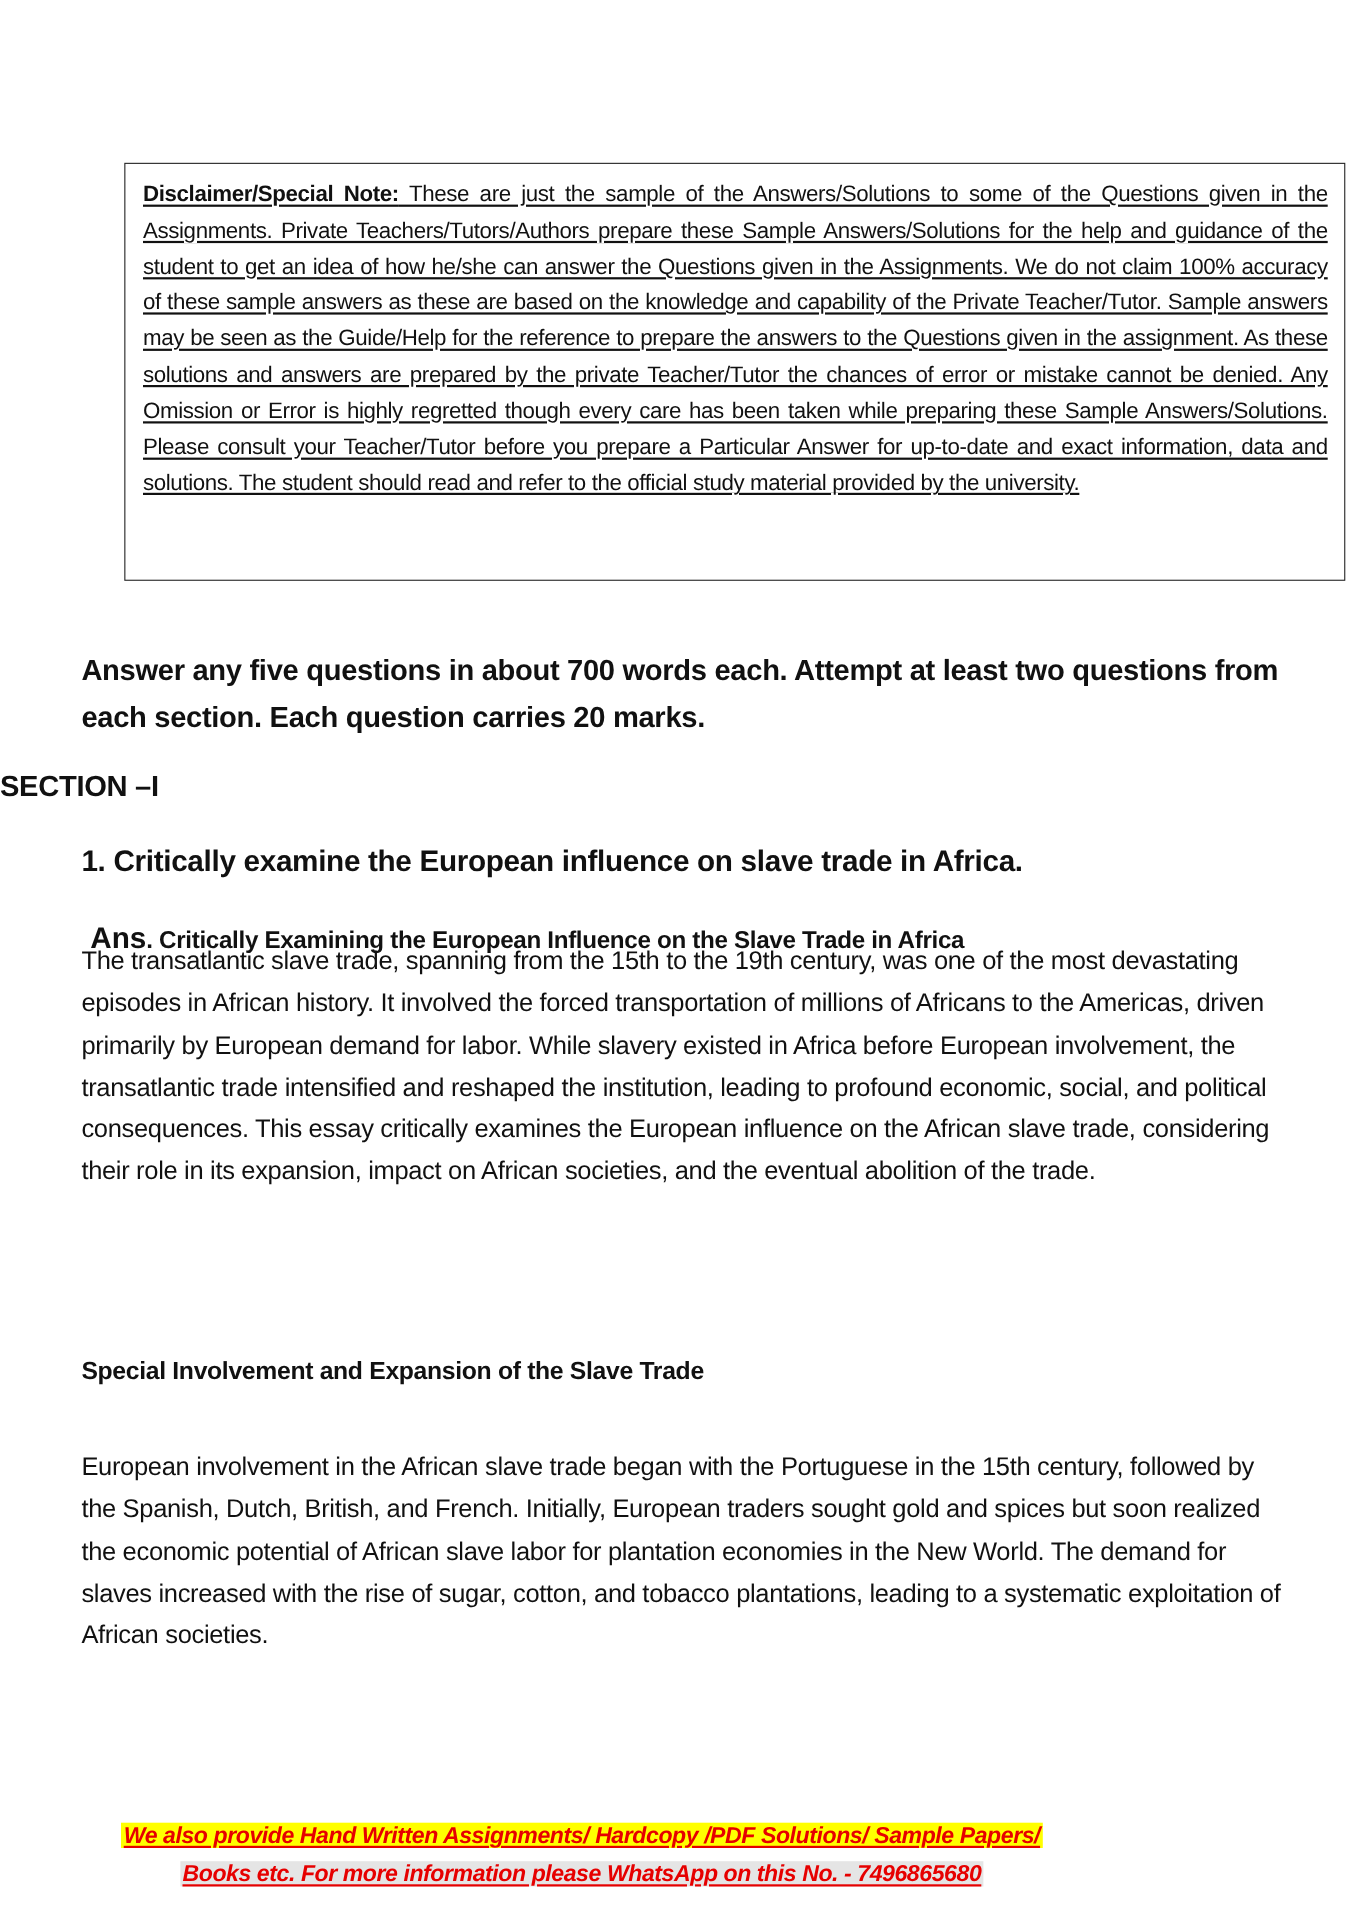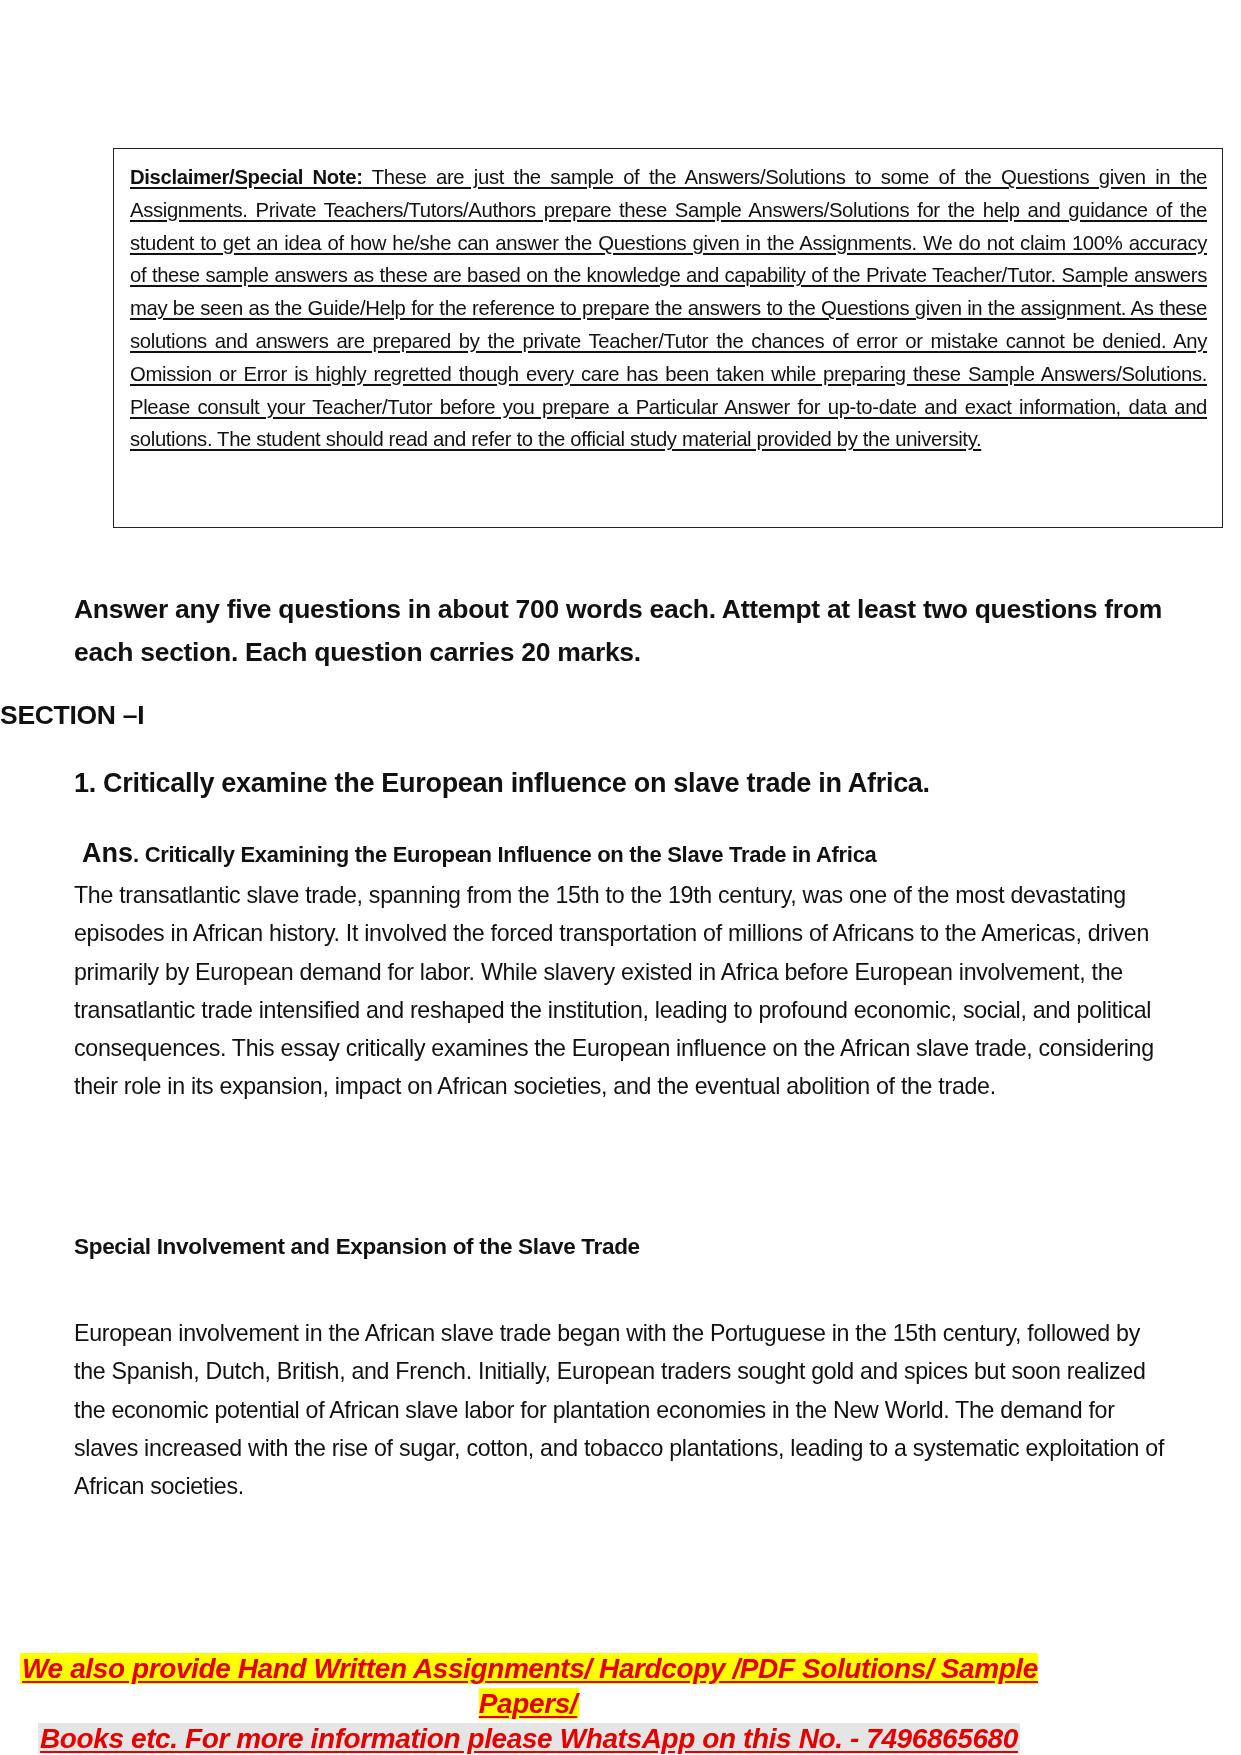--- a/index.html
+++ b/index.html
@@ -37,30 +37,30 @@
     .answer-heading {
       position: absolute; left: 82px; top: 838px; width: 1100px; font-weight: bold;
     }
     .answer-heading .ans { font-size: 27px; }
     .answer-heading .title { font-size: 22px; letter-spacing: -0.3px; }
 
     .para {
       position: absolute; left: 74px; width: 1100px;
       font-size: 23.2px; line-height: 38.3px; letter-spacing: -0.3px;
     }
-    .para-1 { top: 876px; }
+    .para-1 { top: 854px; }
     .subheading {
       position: absolute; left: 74px; top: 1234px; width: 1100px;
       font-size: 22.5px; font-weight: bold; letter-spacing: -0.3px;
     }
     .para-2 { top: 1295px; margin-top: 19px; }
 
     .promo {
       position: absolute; left: 0; top: 1651px; width: 1058px; text-align: center;
-      font-size: 28px; font-weight: bold; font-style: italic; line-height: 35px;
+      font-size: 21px; font-weight: bold; font-style: italic; line-height: 35px;
       letter-spacing: -0.4px;
     }
     .promo span {
       background: #ffff00; color: #e60000;
       text-decoration: underline; text-decoration-color: #e60000;
       text-underline-offset: 3px; padding: 0 2px;
     }
   </style>
 </head>
 <body>

